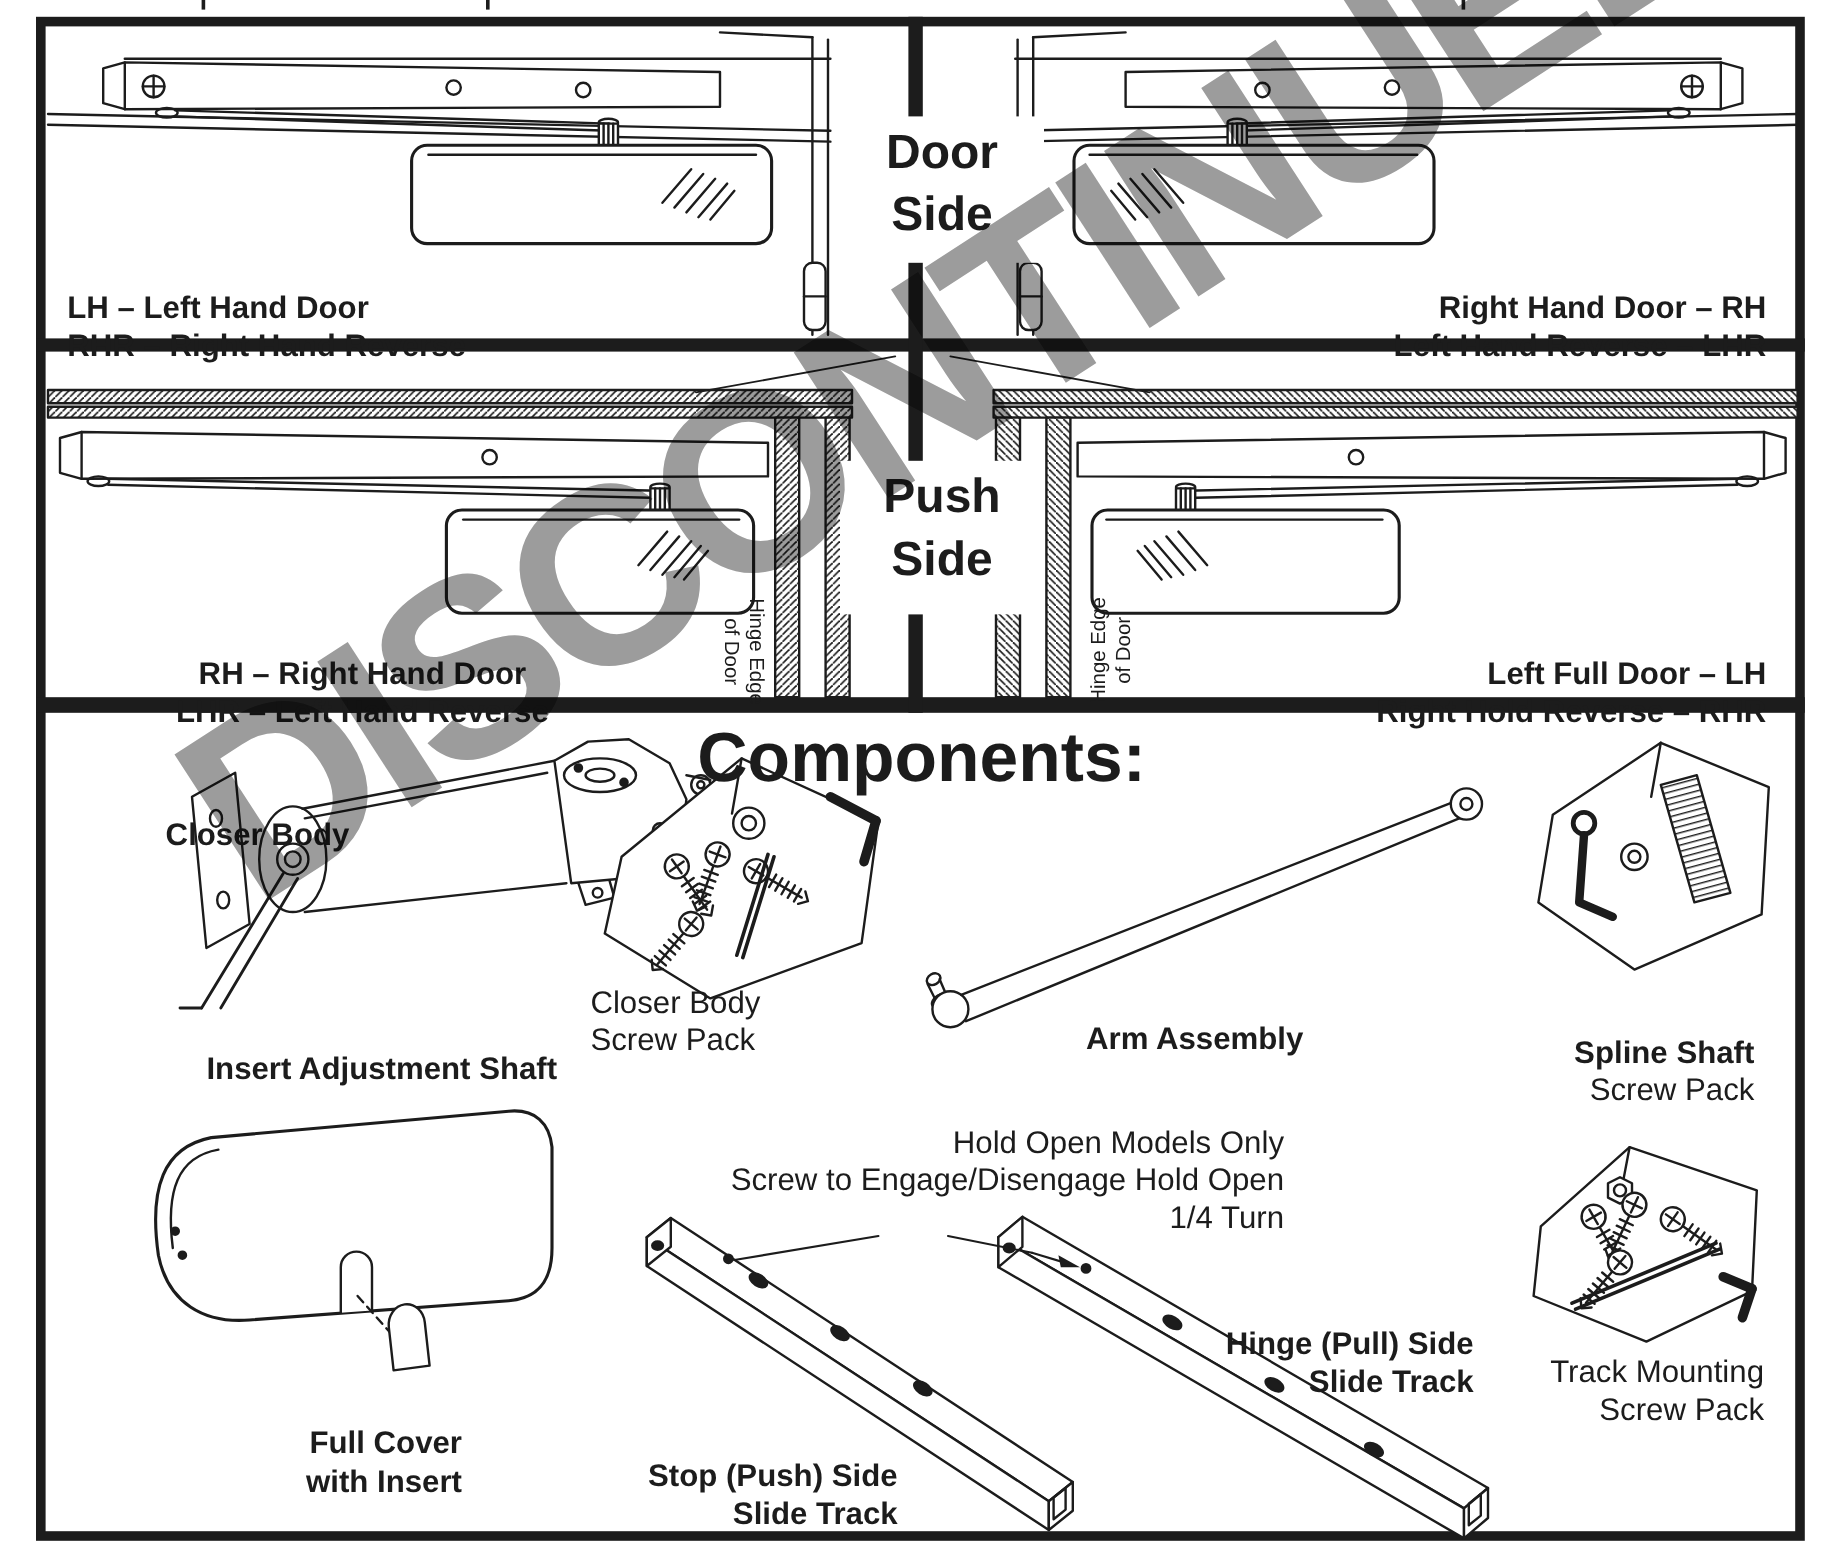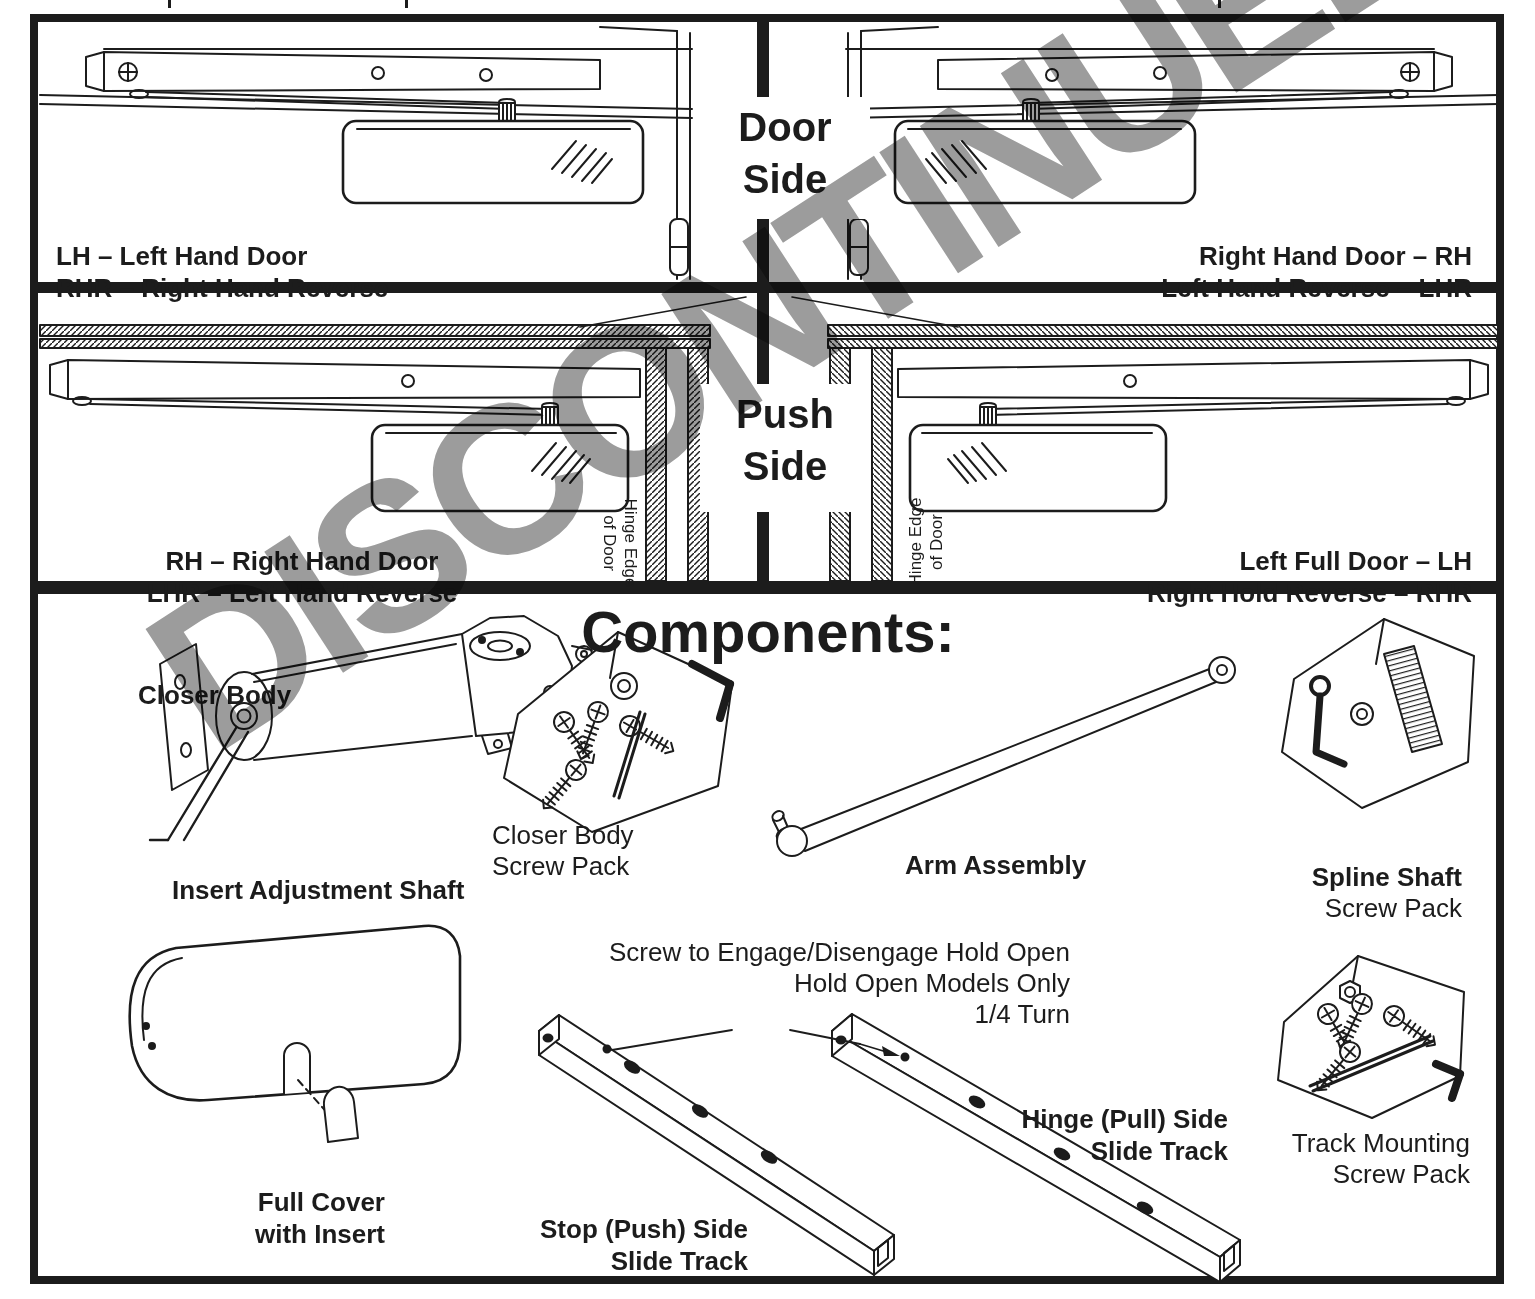--- a/index.html
+++ b/index.html
@@ -293,22 +293,22 @@
     <span class="mixline bold26">Spline Shaft</span>
     <span class="mixline reg26">Screw Pack</span>
   </div>
 
   <div class="t bold26 center" style="left:175px;top:1143px;width:210px;">
     <span class="mixline">Full Cover</span>
     <span class="mixline">with Insert</span>
   </div>
 
   <div class="t reg26 center" style="left:470px;top:937px;width:600px;">
+    <span class="mixline">Hold Open Models Only</span>
     <span class="mixline">Screw to Engage/Disengage Hold Open</span>
-    <span class="mixline">Hold Open Models Only</span>
     <span class="mixline">1/4 Turn</span>
   </div>
 
   <div class="t bold26 center" style="left:498px;top:1170px;width:250px;">
     <span class="mixline">Stop (Push) Side</span>
     <span class="mixline">Slide Track</span>
   </div>
 
   <div class="t bold26 center" style="left:968px;top:1060px;width:260px;">
     <span class="mixline">Hinge (Pull) Side</span>

